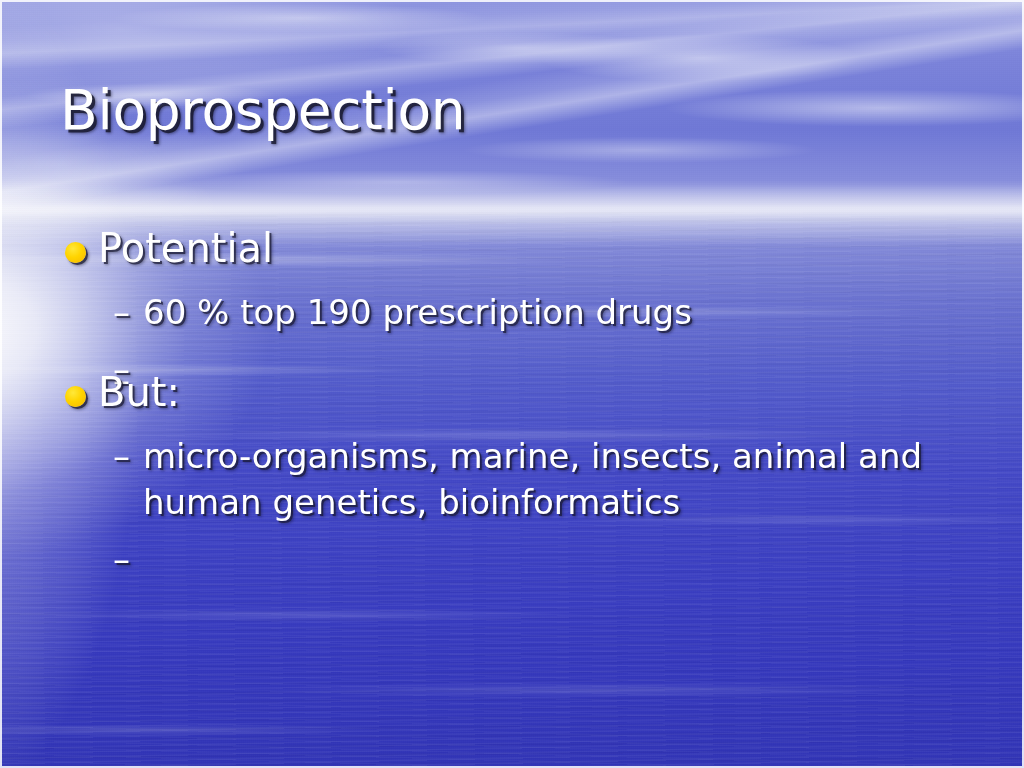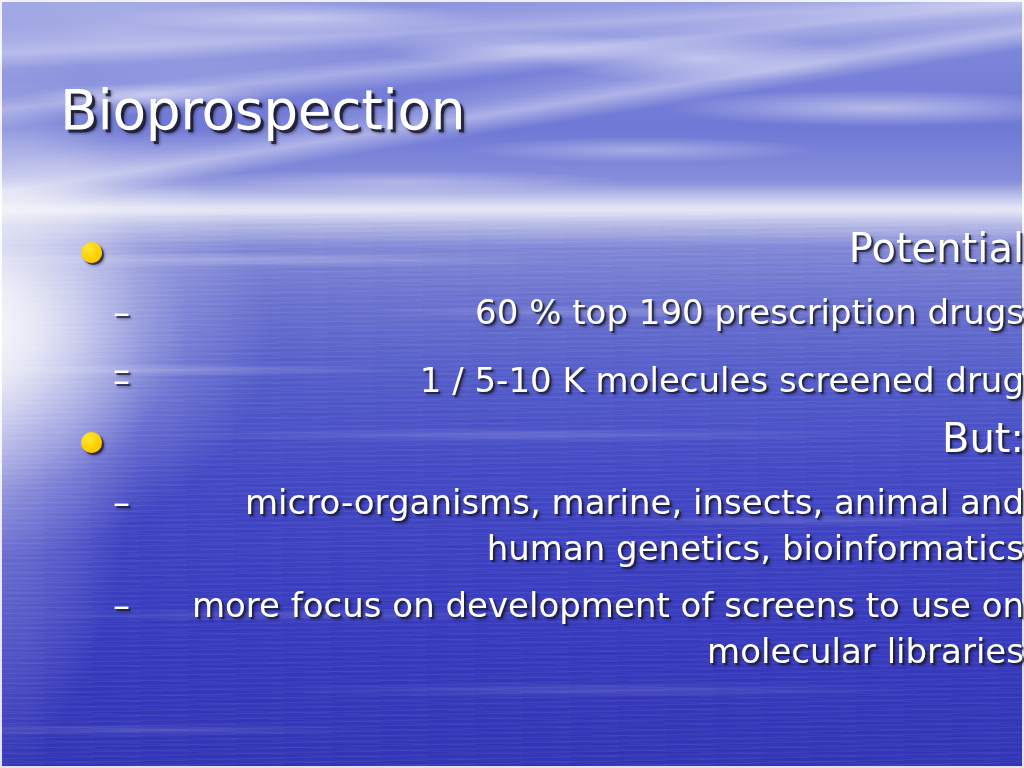--- a/index.html
+++ b/index.html
@@ -11,21 +11,20 @@
     background: #ffffff;
   }
 
   #slide {
     position: relative;
     width: 1024px;
     height: 768px;
     overflow: hidden;
     font-family: "DejaVu Sans", "Liberation Sans", sans-serif;
     background: #ffffff;
-    text-align: right;
   }
 
   
 
   .bg-layer {
     position: absolute;
     left: 0;
     top: 0;
     width: 1024px;
     height: 768px;
@@ -207,21 +206,21 @@
   .body-list {
     position: absolute;
     left: 0;
     top: 222px;
     width: 1024px;
   }
 
   .lvl1 {
     position: relative;
     padding-left: 98px;
-    margin: 0 0 4px 16px;
+    margin: 0 0 4px 0;
     font-size: 40px;
     line-height: 53px;
     color: #ffffff;
     text-shadow:
        2px 2px 0px rgba(25,25,50,0.70),
        3px 3px 3px rgba(10,10,30,0.40);
   }
 
   .lvl1 .dot {
     position: absolute;
@@ -295,39 +294,37 @@
       <div class="gap-b"></div>
 
       <div class="lvl2">
         <span class="dash">–</span>
       </div>
 
       <div class="gap-b"></div>
 
       <div class="lvl2">
         <span class="dash">–</span>
-        <span>1 / 5-10 K molecules screened drug</span>
       </div>
 
       <div class="gap-c"></div>
 
       <div class="lvl1">
         <span class="dot"></span>
         <span>But:</span>
       </div>
 
       <div class="gap-a"></div>
 
       <div class="lvl2">
         <span class="dash">–</span>
         <span>micro-organisms, marine, insects, animal and human genetics, bioinformatics</span>
       </div>
 
       <div class="gap-b"></div>
 
       <div class="lvl2">
         <span class="dash">–</span>
-        <span>more focus on development of screens to use on molecular libraries</span>
       </div>
 
     </div>
   </div>
 </div>
 
 </body></html>

